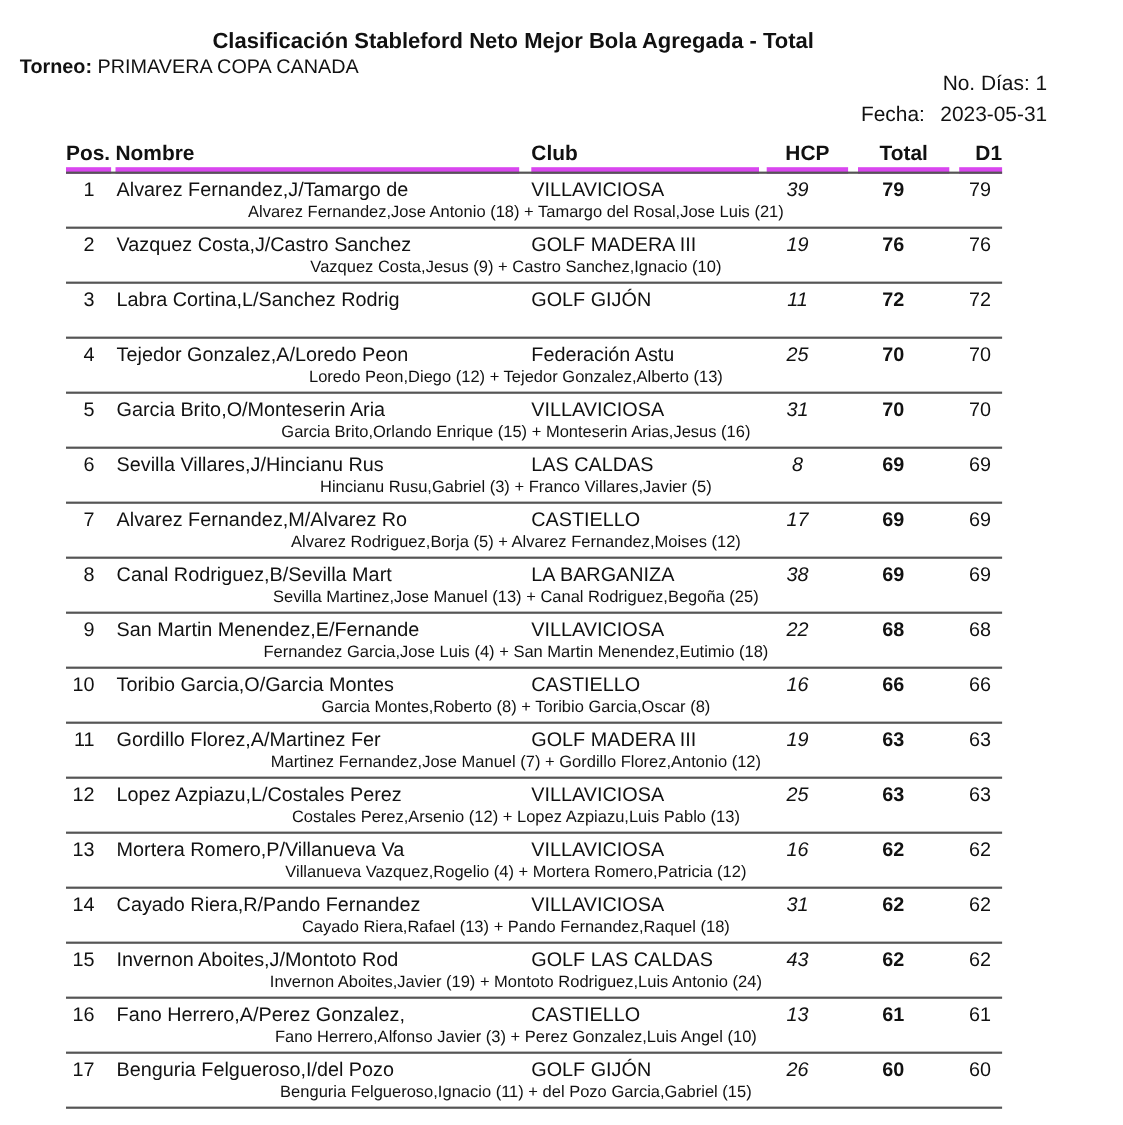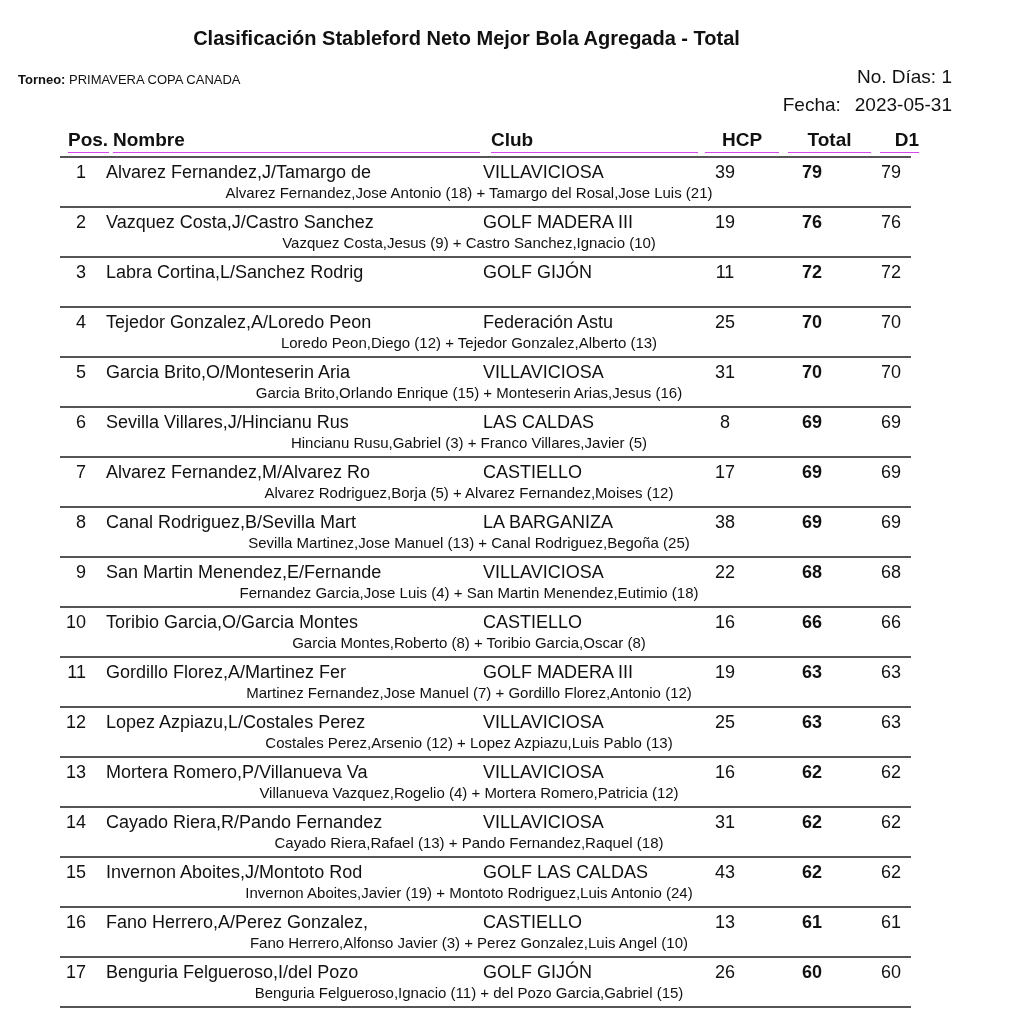--- a/index.html
+++ b/index.html
@@ -4,52 +4,52 @@
   <style>
     html, body { margin: 0; padding: 0; background: #ffffff; }
     body {
       width: 1021px; height: 1023px; position: relative; overflow: hidden;
       font-family: "Liberation Sans", sans-serif; color: #111111;
     }
     .title {
       position: absolute; top: 27px; left: 0; width: 933px; text-align: center;
       font-size: 20px; font-weight: bold;
     }
-    .torneo { position: absolute; top: 72px; left: 18px; font-size: 13px; }
+    .torneo { position: absolute; top: 50px; left: 18px; font-size: 18px; }
     .torneo .lbl { font-weight: bold; }
     .dias { position: absolute; top: 66px; right: 69px; font-size: 19px; }
     .dias .lbl, .fecha .lbl { font-weight: normal; }
     .fecha { position: absolute; top: 94px; right: 69px; font-size: 19px; }
     .fecha .lbl { margin-right: 14px; }
 
     .thead { position: absolute; top: 128px; left: 60px; width: 851px; height: 26px; }
     .th {
       position: absolute; top: 0; font-size: 19px; font-weight: bold;
-      border-bottom: 1px solid #d946ef; height: 24px; line-height: 24px; margin-left: 8px;
+      border-bottom: 6px solid #d946ef; height: 24px; line-height: 24px;
     }
     .th-pos { left: 0; width: 41px; }
     .th-nombre { left: 45px; width: 367px; }
     .th-club { left: 423px; width: 207px; }
     .th-hcp { left: 637px; width: 74px; text-align: center; }
     .th-total { left: 720px; width: 83px; text-align: center; }
     .th-d1 { left: 812px; width: 39px; text-align: right; }
     .head-rule {
       position: absolute; top: 156px; left: 60px; width: 851px; height: 0;
       border-top: 2px solid #555555;
     }
 
     .rows { position: absolute; top: 158px; left: 60px; width: 851px; }
     .row {
       position: relative; height: 48px; border-bottom: 2px solid #555555;
     }
     .c { position: absolute; top: 3px; font-size: 18px; line-height: 22px; white-space: nowrap; }
     .c-pos { left: 0; width: 26px; text-align: right; }
     .c-nombre { left: 46px; }
     .c-club { left: 423px; }
-    .c-hcp { left: 645px; width: 40px; text-align: center; }
+    .c-hcp { left: 645px; width: 40px; text-align: center; font-style: italic; }
     .c-total { left: 730px; width: 44px; text-align: center; font-weight: bold; }
     .c-d1 { left: 800px; width: 41px; text-align: right; }
     .c-players {
       position: absolute; top: 26px; left: 0; width: 818px; text-align: center;
       font-size: 15px; line-height: 18px; white-space: nowrap;
     }
   </style>
 </head>
 <body>
 

